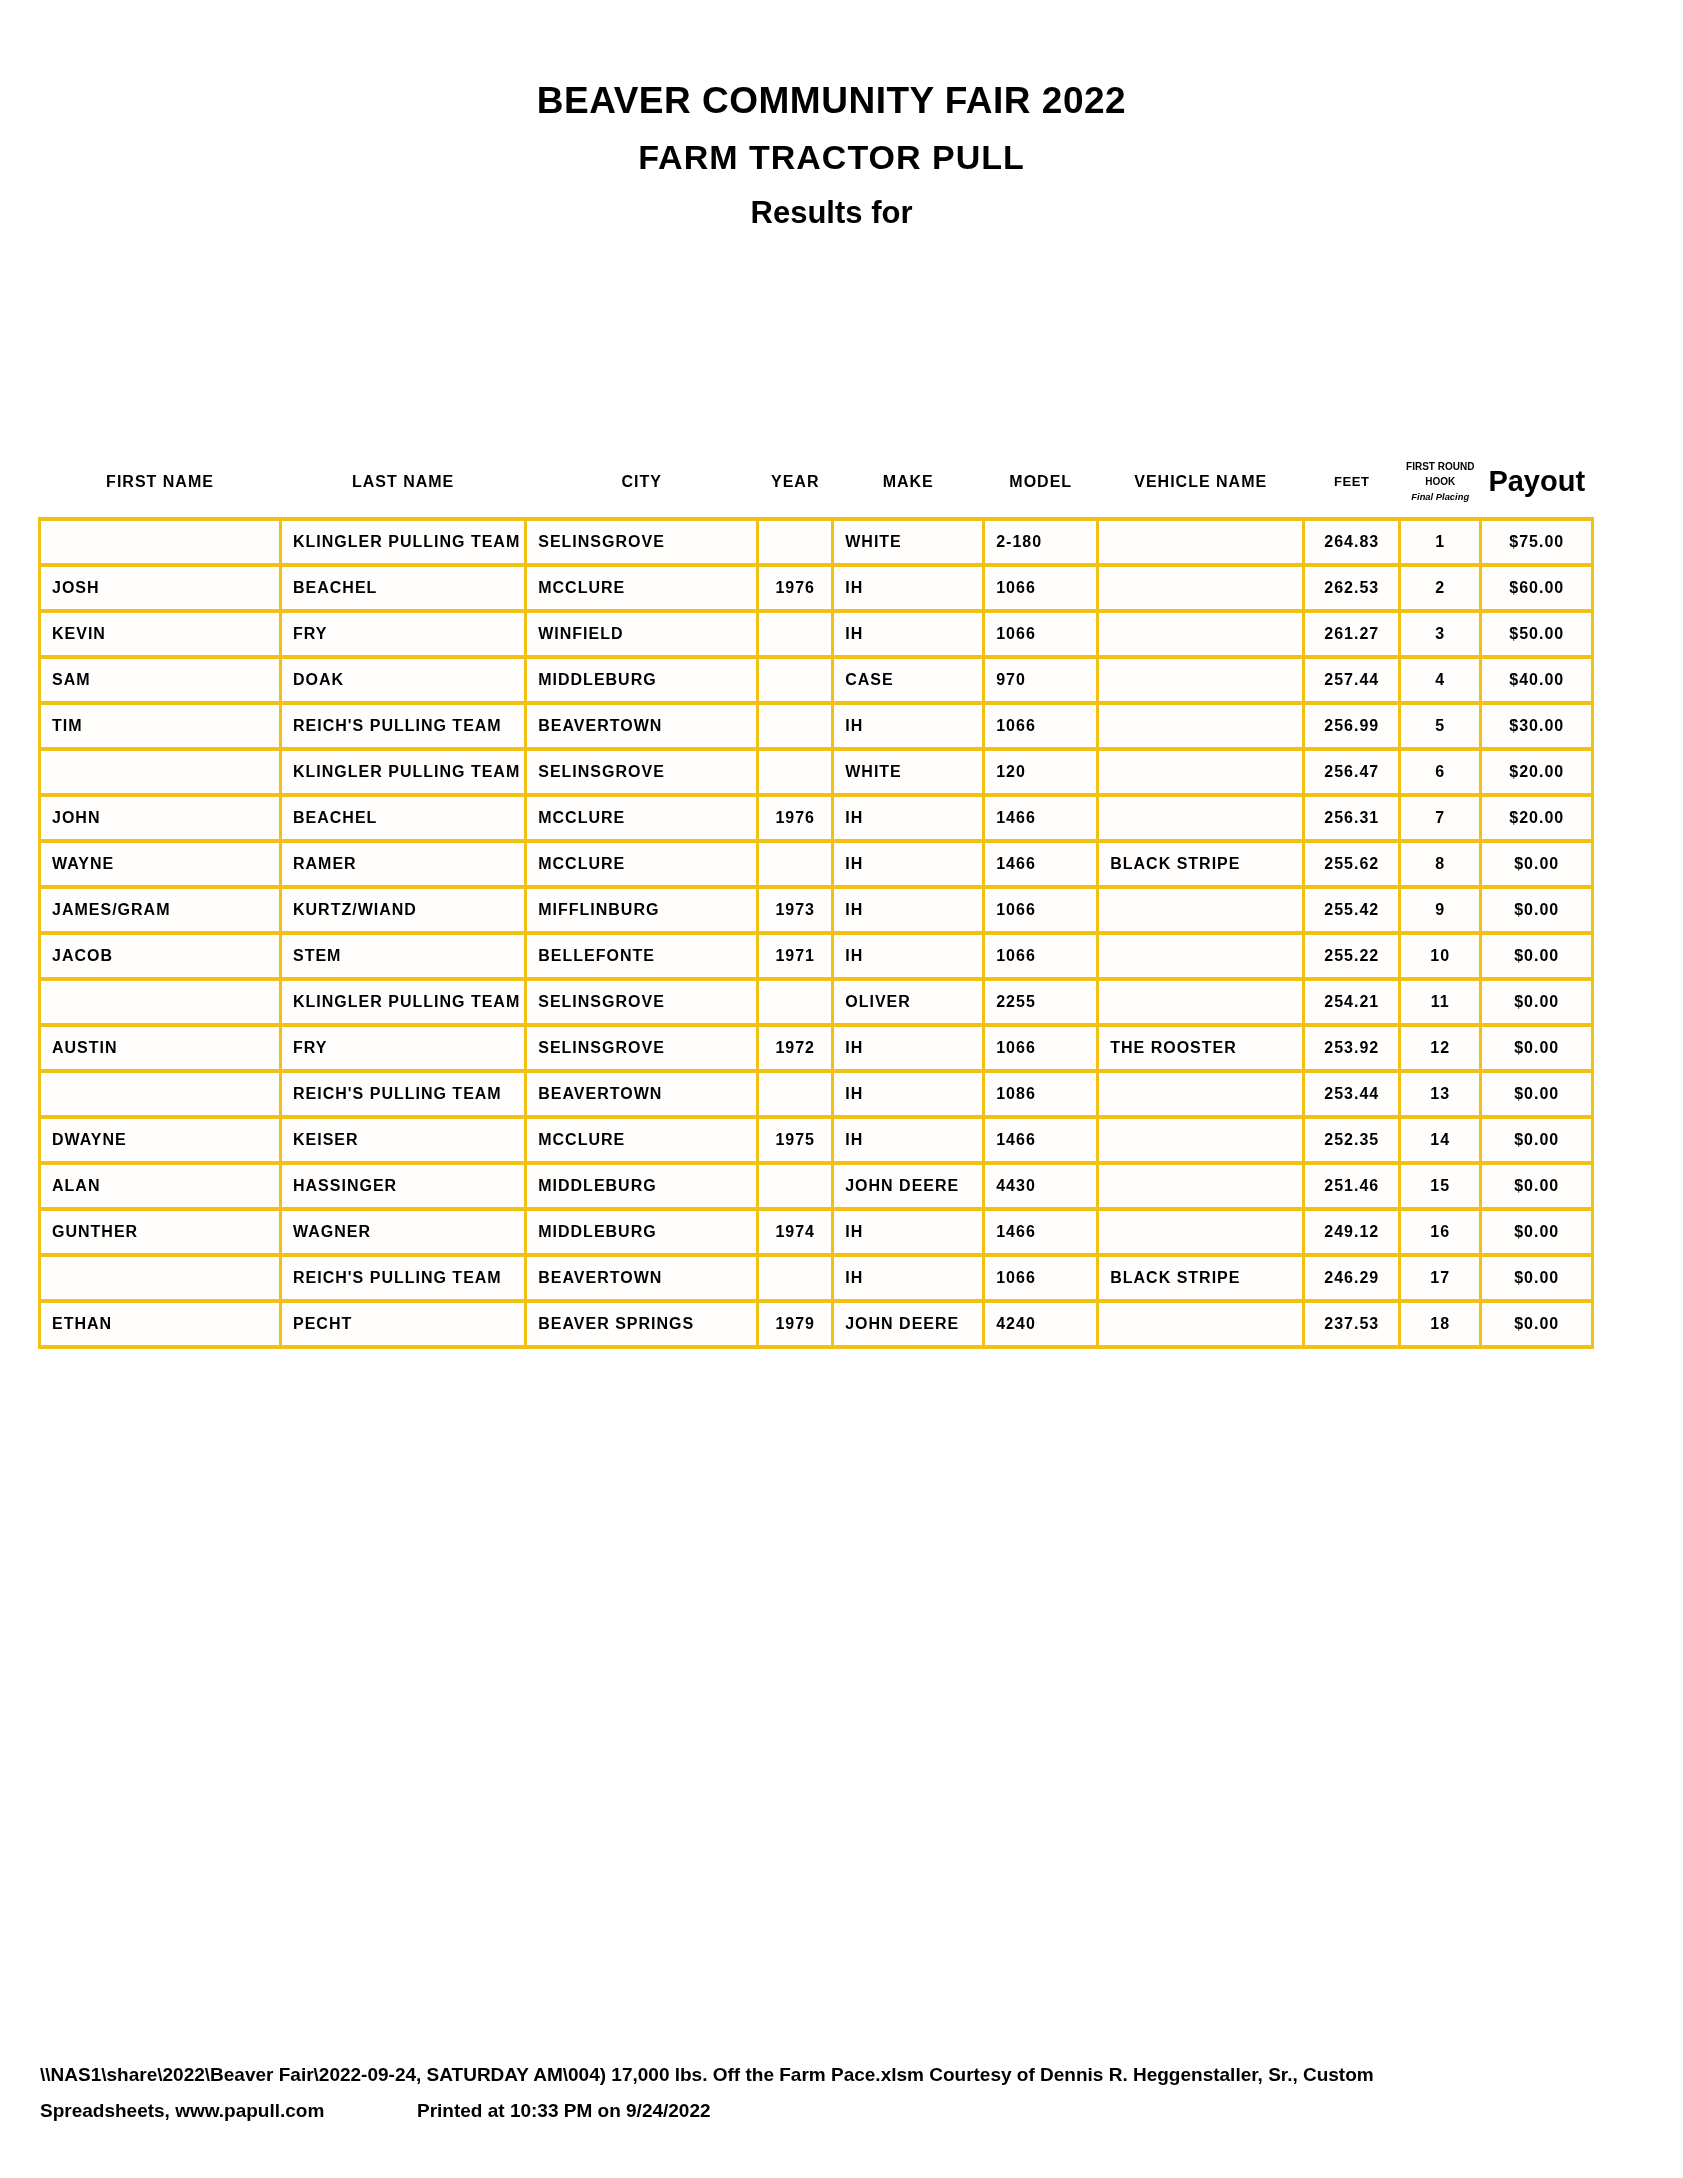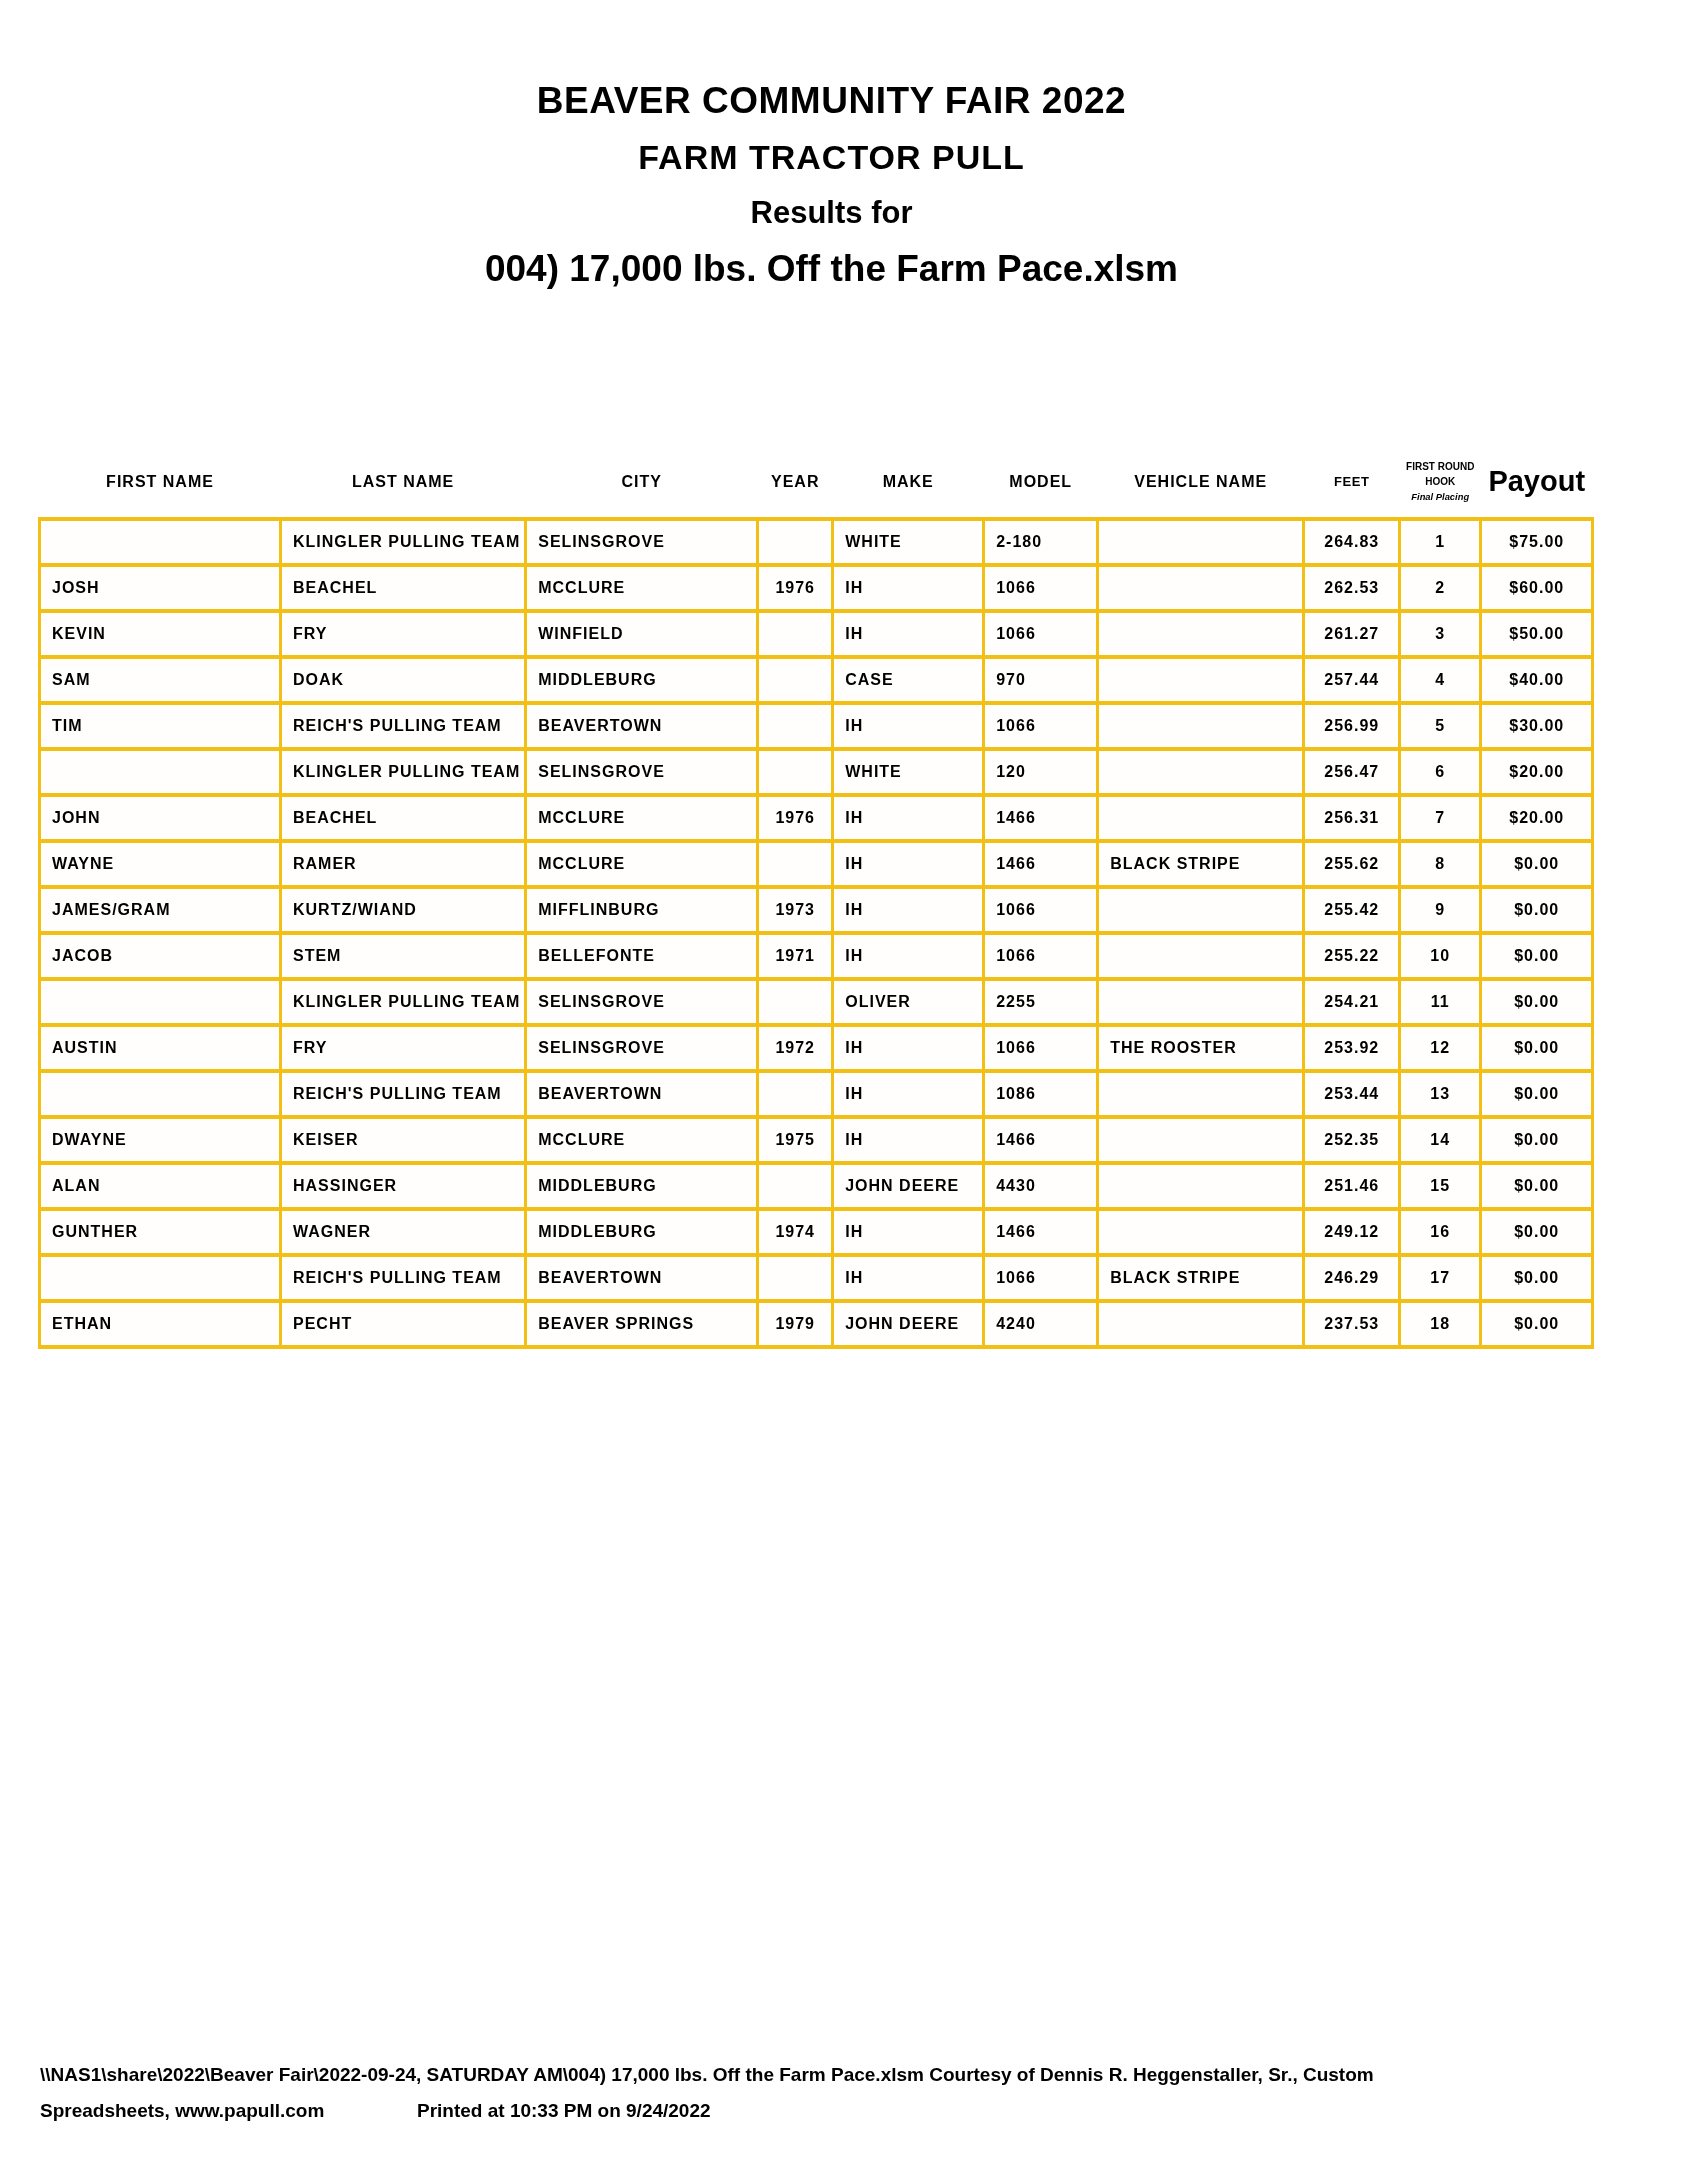--- a/index.html
+++ b/index.html
@@ -80,21 +80,20 @@
   }
   .footer .seg-left { display: inline-block; width: 377px; }
 </style>
 </head>
 <body>
 
 <div class="titles">
   <div class="t1">BEAVER COMMUNITY FAIR 2022</div>
   <div class="t3">FARM TRACTOR PULL</div>
   <div class="t4">Results for</div>
-  <div class="t5">004) 17,000 lbs. Off the Farm Pace.xlsm</div>
 </div>
 
 <table class="results">
   <colgroup>
     <col style="width:241px">
       <col style="width:241px">
       <col style="width:232px">
     <col style="width:75px">
       <col style="width:151px">
       <col style="width:114px">

